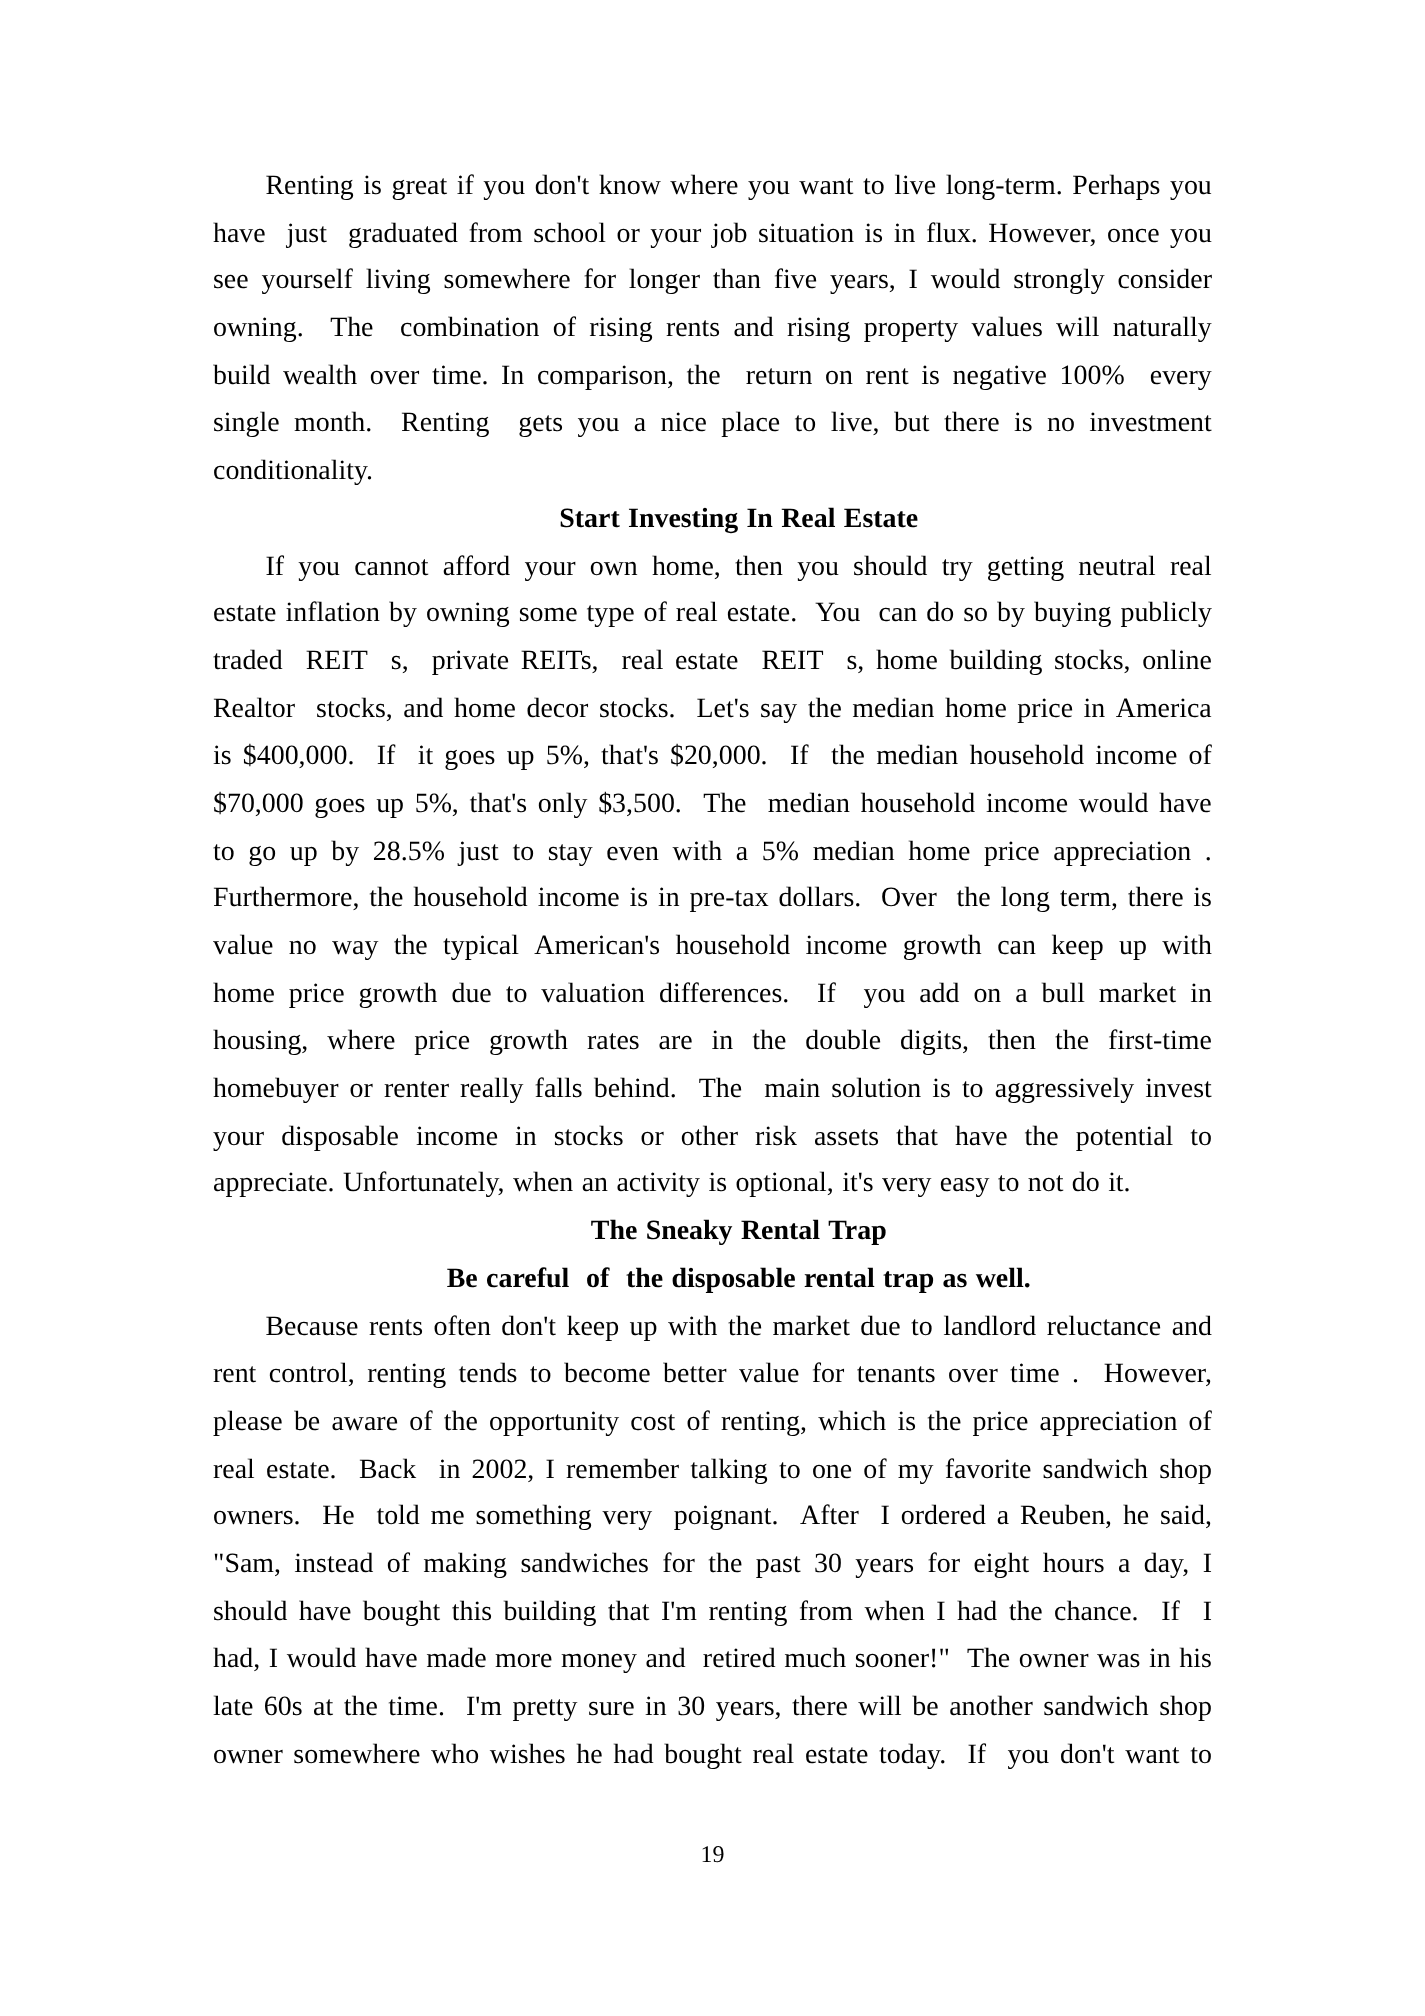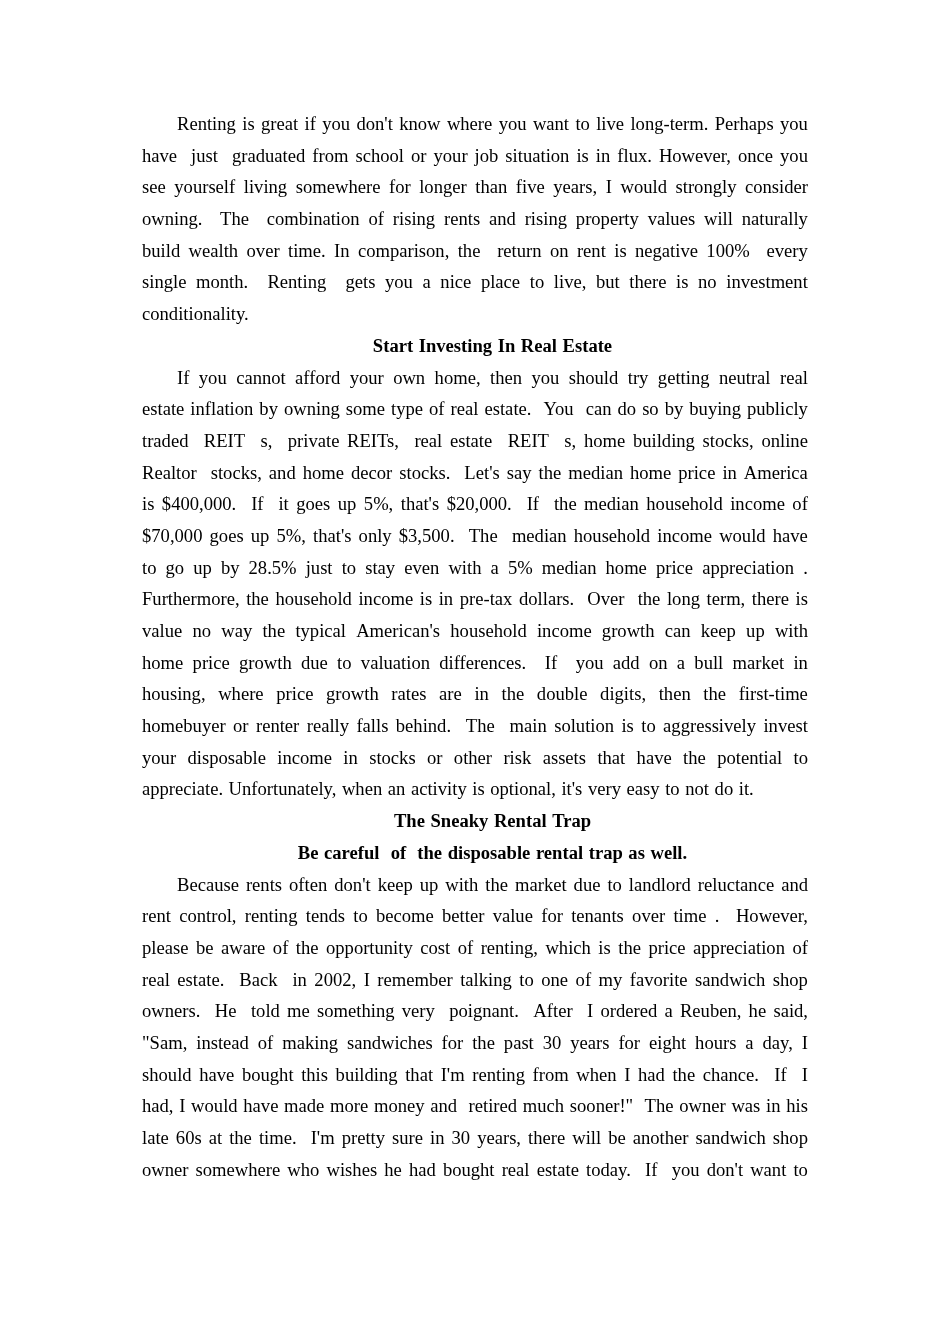--- a/index.html
+++ b/index.html
@@ -106,13 +106,14 @@
       <div class="line just"><span class="w">rent</span><span class="w">control,</span><span class="w">renting</span><span class="w">tends</span><span class="w">to</span><span class="w">become</span><span class="w">better</span><span class="w">value</span><span class="w">for</span><span class="w">tenants</span><span class="w">over</span><span class="w">time</span><span class="w">.</span><span class="w"></span><span class="w">However,</span></div>
       <div class="line just"><span class="w">please</span><span class="w">be</span><span class="w">aware</span><span class="w">of</span><span class="w">the</span><span class="w">opportunity</span><span class="w">cost</span><span class="w">of</span><span class="w">renting,</span><span class="w">which</span><span class="w">is</span><span class="w">the</span><span class="w">price</span><span class="w">appreciation</span><span class="w">of</span></div>
       <div class="line just"><span class="w">real</span><span class="w">estate.</span><span class="w"></span><span class="w">Back</span><span class="w"></span><span class="w">in</span><span class="w">2002,</span><span class="w">I</span><span class="w">remember</span><span class="w">talking</span><span class="w">to</span><span class="w">one</span><span class="w">of</span><span class="w">my</span><span class="w">favorite</span><span class="w">sandwich</span><span class="w">shop</span></div>
       <div class="line just"><span class="w">owners.</span><span class="w"></span><span class="w">He</span><span class="w"></span><span class="w">told</span><span class="w">me</span><span class="w">something</span><span class="w">very</span><span class="w"></span><span class="w">poignant.</span><span class="w"></span><span class="w">After</span><span class="w"></span><span class="w">I</span><span class="w">ordered</span><span class="w">a</span><span class="w">Reuben,</span><span class="w">he</span><span class="w">said,</span></div>
       <div class="line just"><span class="w">"Sam,</span><span class="w">instead</span><span class="w">of</span><span class="w">making</span><span class="w">sandwiches</span><span class="w">for</span><span class="w">the</span><span class="w">past</span><span class="w">30</span><span class="w">years</span><span class="w">for</span><span class="w">eight</span><span class="w">hours</span><span class="w">a</span><span class="w">day,</span><span class="w">I</span></div>
       <div class="line just"><span class="w">should</span><span class="w">have</span><span class="w">bought</span><span class="w">this</span><span class="w">building</span><span class="w">that</span><span class="w">I'm</span><span class="w">renting</span><span class="w">from</span><span class="w">when</span><span class="w">I</span><span class="w">had</span><span class="w">the</span><span class="w">chance.</span><span class="w"></span><span class="w">If</span><span class="w"></span><span class="w">I</span></div>
       <div class="line just"><span class="w">had,</span><span class="w">I</span><span class="w">would</span><span class="w">have</span><span class="w">made</span><span class="w">more</span><span class="w">money</span><span class="w">and</span><span class="w"></span><span class="w">retired</span><span class="w">much</span><span class="w">sooner!"</span><span class="w"></span><span class="w">The</span><span class="w">owner</span><span class="w">was</span><span class="w">in</span><span class="w">his</span></div>
       <div class="line just"><span class="w">late</span><span class="w">60s</span><span class="w">at</span><span class="w">the</span><span class="w">time.</span><span class="w"></span><span class="w">I'm</span><span class="w">pretty</span><span class="w">sure</span><span class="w">in</span><span class="w">30</span><span class="w">years,</span><span class="w">there</span><span class="w">will</span><span class="w">be</span><span class="w">another</span><span class="w">sandwich</span><span class="w">shop</span></div>
       <div class="line just"><span class="w">owner</span><span class="w">somewhere</span><span class="w">who</span><span class="w">wishes</span><span class="w">he</span><span class="w">had</span><span class="w">bought</span><span class="w">real</span><span class="w">estate</span><span class="w">today.</span><span class="w"></span><span class="w">If</span><span class="w"></span><span class="w">you</span><span class="w">don't</span><span class="w">want</span><span class="w">to</span></div>
     </div>
+  <div class="pagenum">19</div>
 </div>
 
 </body></html>

